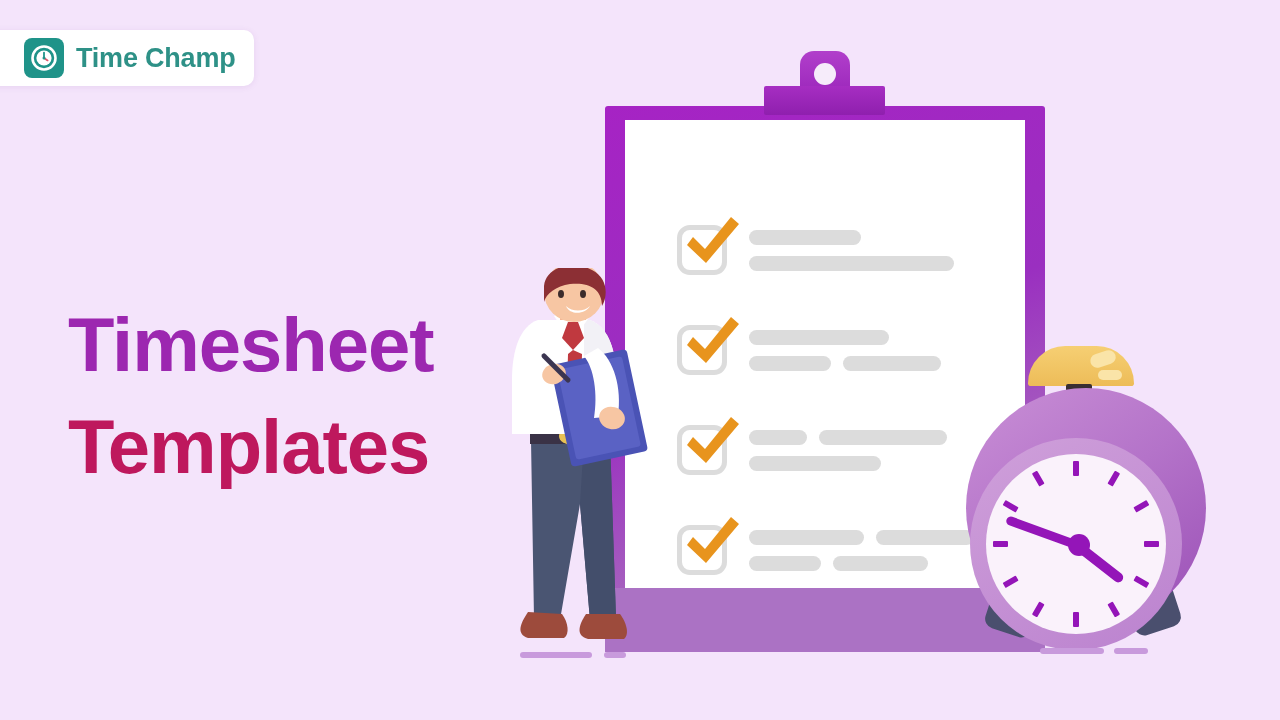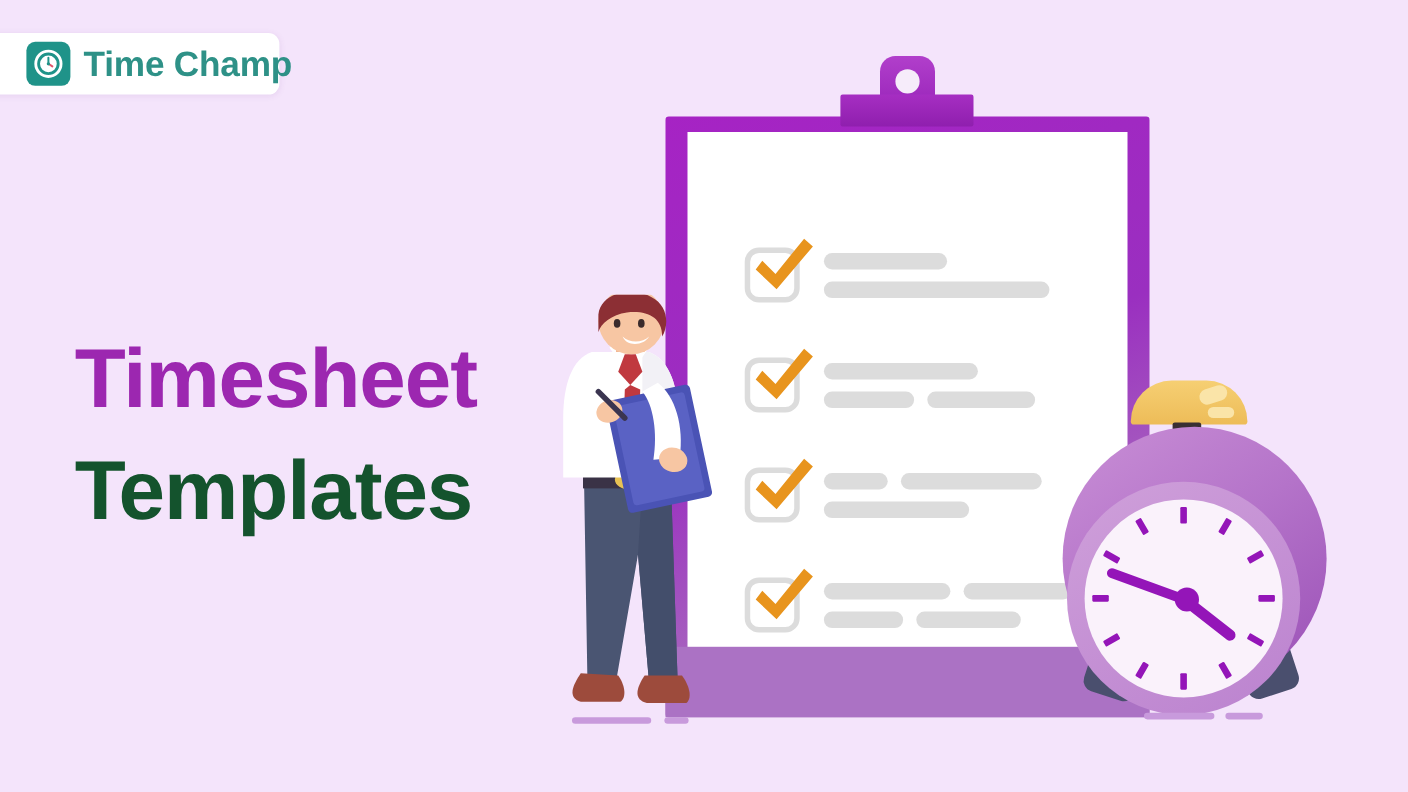--- a/index.html
+++ b/index.html
@@ -41,21 +41,21 @@
     height: 40px;
     border-radius: 8px;
     background: #1f9389;
     display: flex;
     align-items: center;
     justify-content: center;
     flex: 0 0 auto;
   }
   #logo-text {
     margin-left: 12px;
-    font-size: 32px;
+    font-size: 27px;
     font-weight: bold;
     color: #2e9187;
     letter-spacing: -0.2px;
     white-space: nowrap;
   }
 
   
   #headline {
     position: absolute;
     left: 68px;
@@ -64,21 +64,21 @@
     margin-top: 22px;
   }
   #headline .line {
     font-size: 76px;
     font-weight: bold;
     color: #9c27b0;
     line-height: 1.34;
     letter-spacing: -1px;
     white-space: nowrap;
   }
-  #headline .line.l2 { color: #14532d; }
+  #headline .line.l2 { color: #be185d; }
 
   
   #clipboard {
     position: absolute;
     left: 605px;
     top: 106px;
     width: 440px;
     height: 546px;
   }
   #clipboard-frame {

